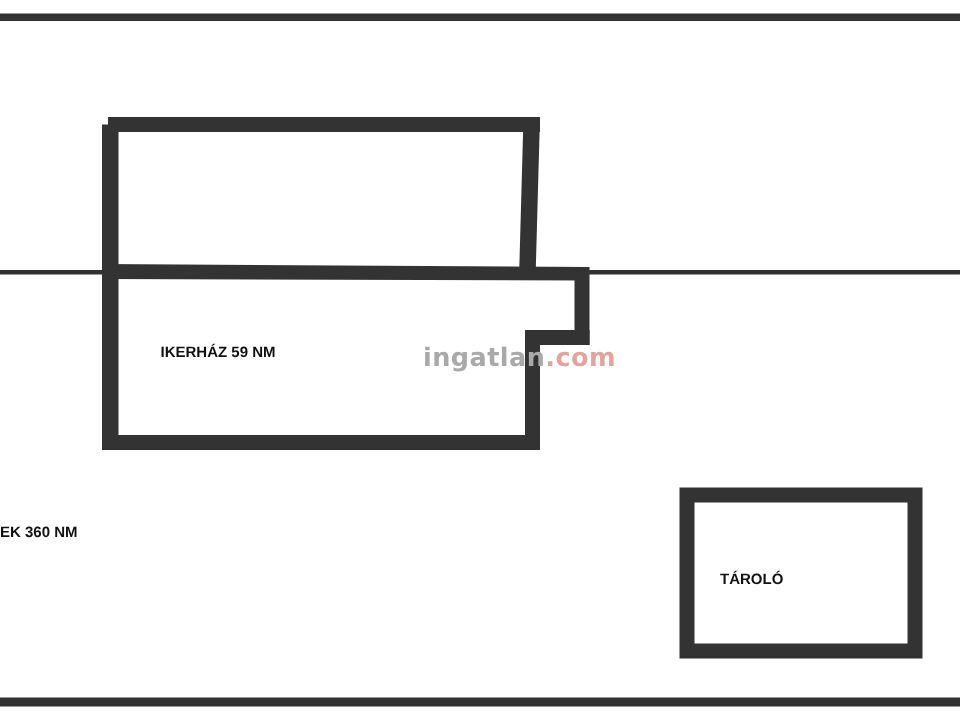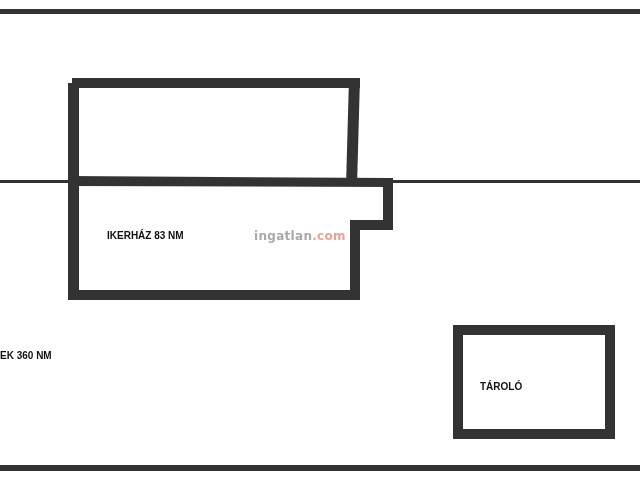--- a/index.html
+++ b/index.html
@@ -5,22 +5,22 @@
   html, body { margin: 0; padding: 0; }
   body {
     width: 640px; height: 480px; overflow: hidden; background: #ffffff;
     position: relative; font-family: "Liberation Sans", "DejaVu Sans", sans-serif;
   }
   .lbl {
     position: absolute; font-weight: bold; font-size: 10px; color: #111111;
     white-space: nowrap; letter-spacing: 0;
   }
   .wm {
-    position: absolute; font-size: 12px; font-weight: bold; white-space: nowrap;
-    font-family: "DejaVu Sans", sans-serif; letter-spacing: 0.3px;
+    position: absolute; font-size: 17px; font-weight: bold; white-space: nowrap;
+    font-family: "DejaVu Sans", sans-serif; letter-spacing: 0.3px; margin-left: 28px;
   }
   .wm .a { color: #a9a9a9; }
   .wm .b { color: #e3a49a; }
   svg { position: absolute; left: 0; top: 0; }
 </style>
 </head>
 <body>
 
 <svg width="640" height="480">
 
@@ -46,15 +46,15 @@
 
   <g>
     <rect x="458" y="330" width="152" height="104" fill="none" stroke="#333333" stroke-width="10"></rect>
   </g>
 </svg>
 
 <div class="wm" style="left:254px; top:229px;">
   <span class="a">ingatlan</span><span class="b">.com</span>
 </div>
 
-<div class="lbl" style="left:107px; top:230px;">IKERHÁZ 83 NM</div>
+<div class="lbl" style="left:107px; top:230px;">IKERHÁZ 59 NM</div>
 <div class="lbl" style="left:0px; top:350px;">EK 360 NM</div>
 <div class="lbl" style="left:480px; top:381px;">TÁROLÓ</div>
 
 </body></html>

